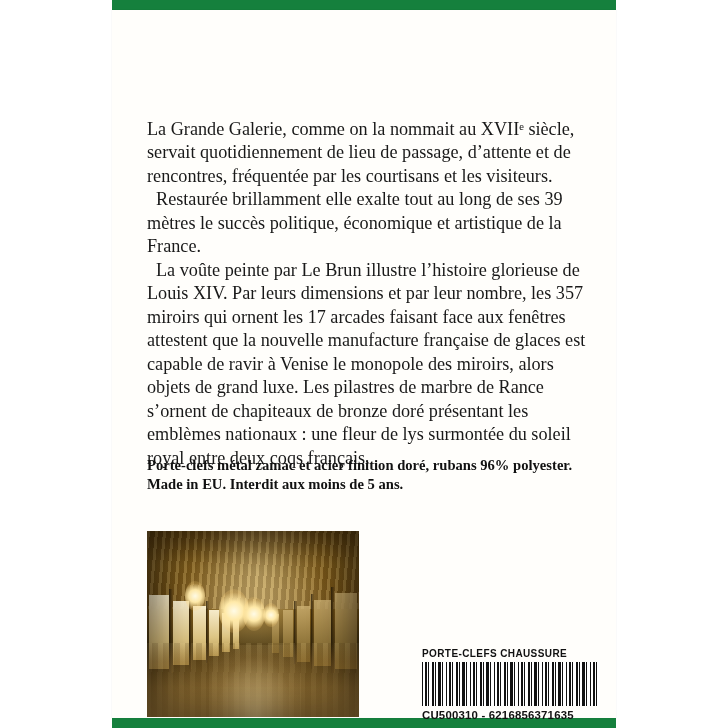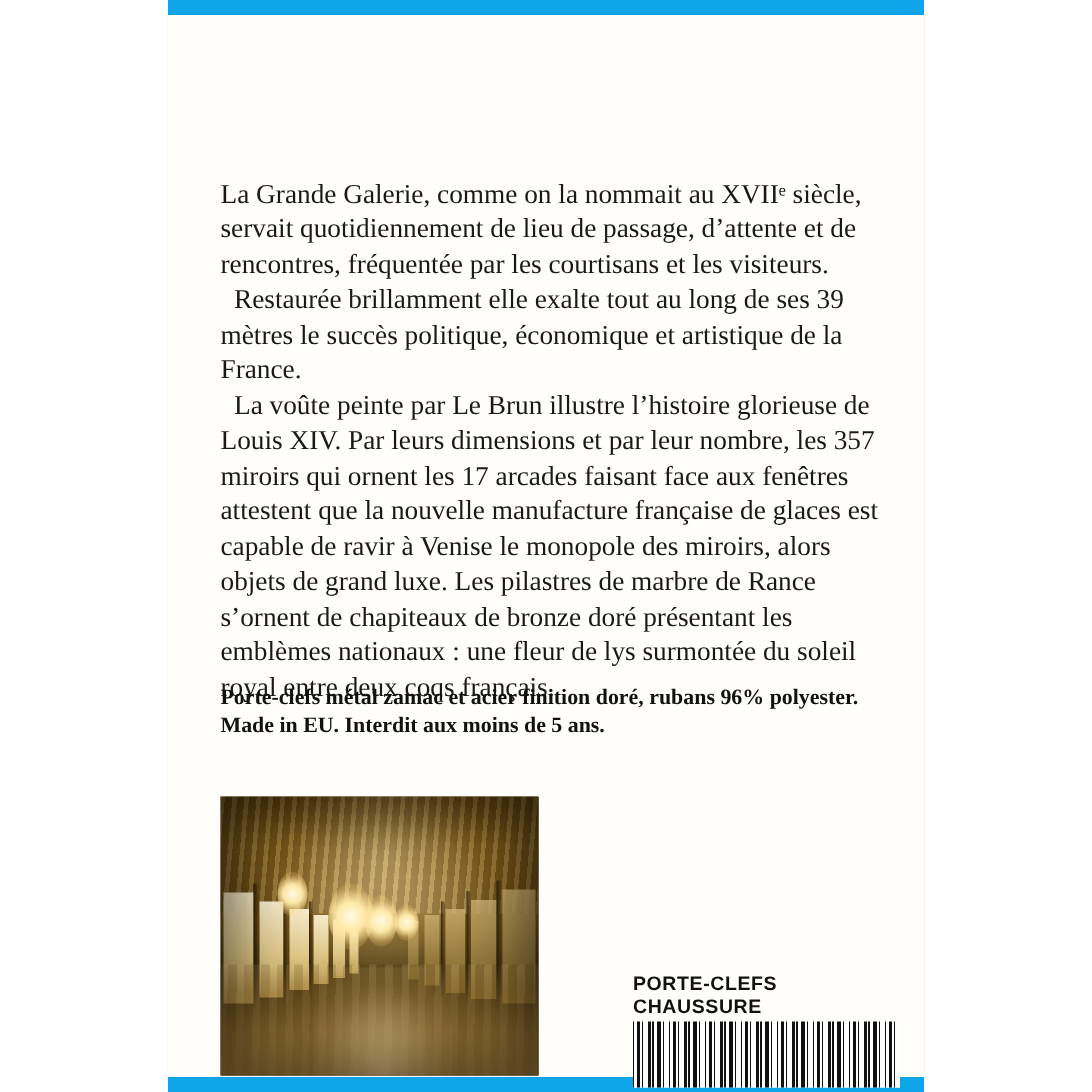--- a/index.html
+++ b/index.html
@@ -11,21 +11,21 @@
     width: 728px;
     height: 728px;
     font-family: "Liberation Serif", serif;
     color: #1b1b1b;
     overflow: hidden;
   }
   #page {
     position: relative;
     width: 728px;
     height: 728px;
-    background: #0ea5e9;
+    background: #15803d;
   }
   
   #card {
     position: absolute;
     left: 112px;
     top: 10px;
     width: 504px;
     height: 708px;
     background: #fffefb;
     box-shadow: 0 0 1px rgba(0,0,0,0.12);
@@ -142,21 +142,21 @@
 
   
   #barcode-block {
     position: absolute;
     left: 310px;
     top: 638px;
     width: 178px;
   }
   #barcode-title {
     font-family: "Liberation Sans", sans-serif;
-    font-size: 13px;
+    font-size: 10px;
     font-weight: bold;
     letter-spacing: 0.4px;
     color: #111;
     margin-bottom: 3px;
   }
   #barcode {
     width: 178px;
     height: 44px;
     background-color: #ffffff;
     background-image: repeating-linear-gradient(

